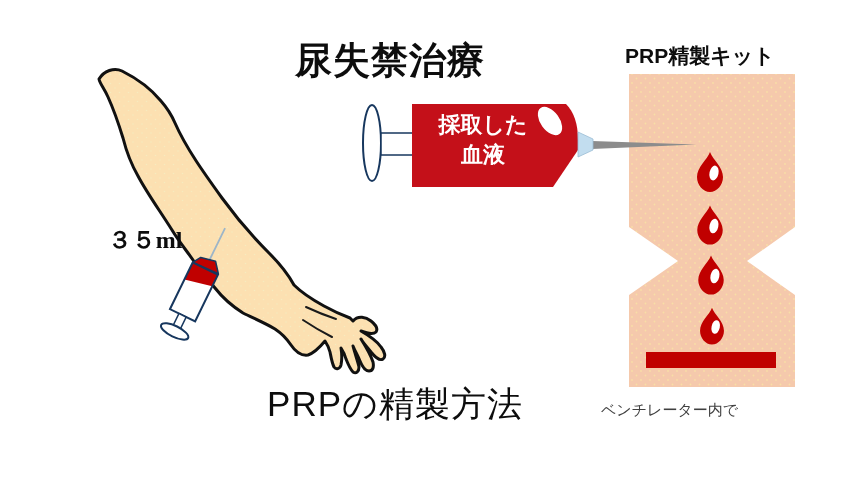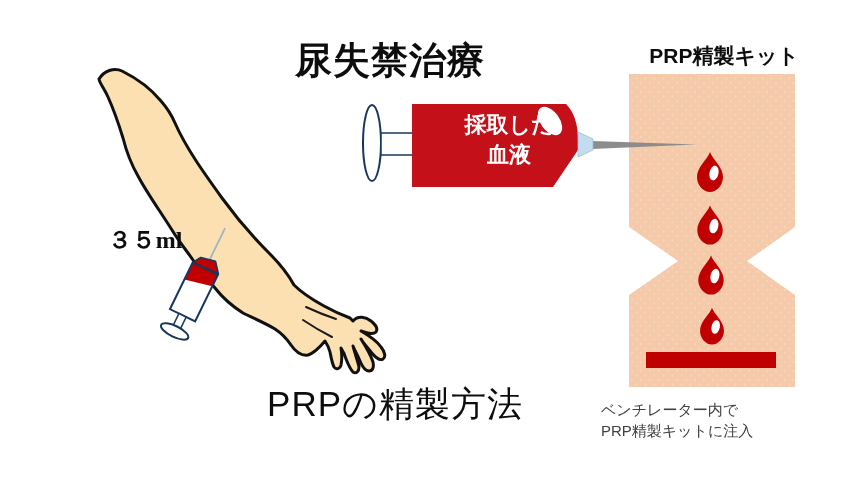--- a/index.html
+++ b/index.html
@@ -15,23 +15,23 @@
   }
   html,body{margin:0;padding:0;background:#fff;}
   .stage{
     position:relative;width:853px;height:480px;background:#ffffff;
     font-family:"Liberation Sans","DejaVu Sans",sans-serif;overflow:hidden;
   }
   .stage svg{position:absolute;left:0;top:0;}
   .txt{position:absolute;color:var(--text-black);white-space:nowrap;}
   .title{left:245px;top:36px;width:290px;text-align:center;font-size:37px;font-weight:bold;letter-spacing:1px;}
   .subtitle{left:225px;top:381px;width:340px;text-align:center;font-size:35px;font-weight:normal;letter-spacing:1px;}
-  .kit-label{left:625px;top:42px;width:174px;text-align:right;font-size:21px;font-weight:bold;}
+  .kit-label{left:625px;top:42px;width:174px;text-align:left;font-size:21px;font-weight:bold;}
   .collect-label{left:90px;top:226px;width:110px;text-align:center;font-size:24px;font-weight:bold;line-height:28px;font-family:Liberation Serif, serif;}
-  .syr-label{left:412px;top:110px;width:142px;text-align:center;font-size:22px;font-weight:bold;color:#ffffff;line-height:30px;margin-left:26px;}
+  .syr-label{left:412px;top:110px;width:142px;text-align:center;font-size:22px;font-weight:bold;color:#ffffff;line-height:30px;}
   .caption{left:601px;top:399px;font-size:15px;color:var(--caption-gray);line-height:21px;font-weight:normal;}
 </style>
 </head>
 <body>
 
 <div class="stage">
 
   <svg width="853" height="480" viewBox="0 0 853 480">
     <defs>
       <pattern id="patKit" width="9" height="9" patternUnits="userSpaceOnUse">
@@ -107,16 +107,15 @@
 
   <div class="txt syr-label">
     <div>採取した</div>
     <div>血液</div>
   </div>
 
   <div class="txt subtitle">PRPの精製方法</div>
 
   <div class="txt caption">
     <div>ベンチレーター内で</div>
-    <div>PRP精製キットに注入</div>
   </div>
 
 </div>
 
 </body></html>

